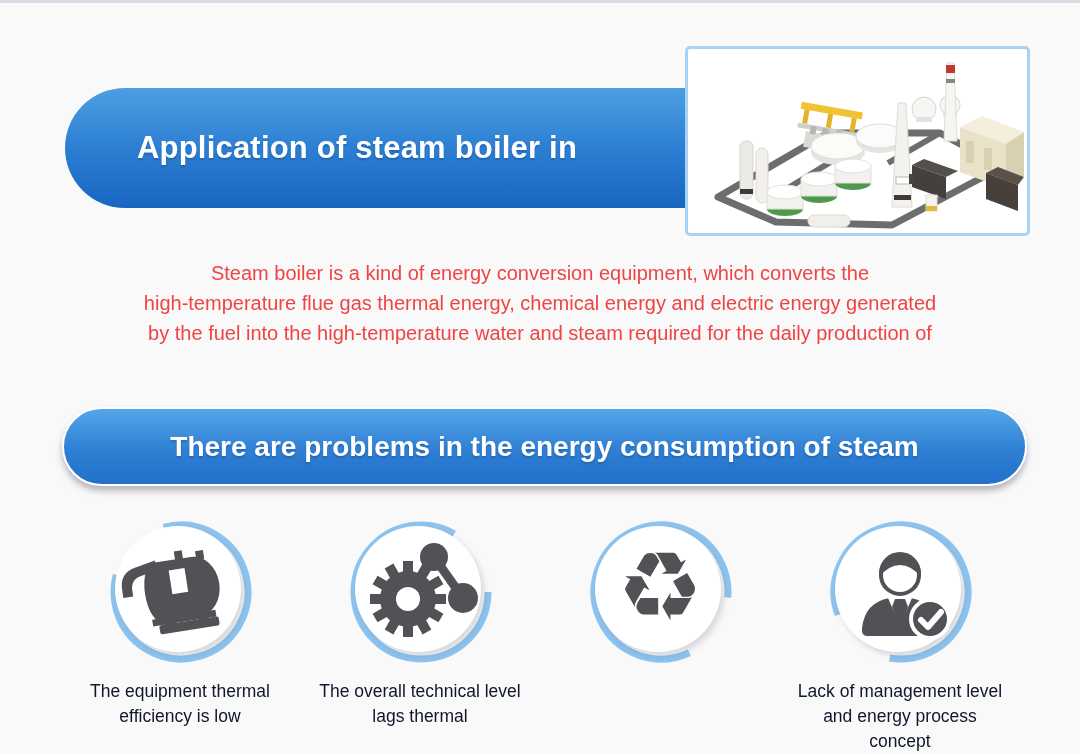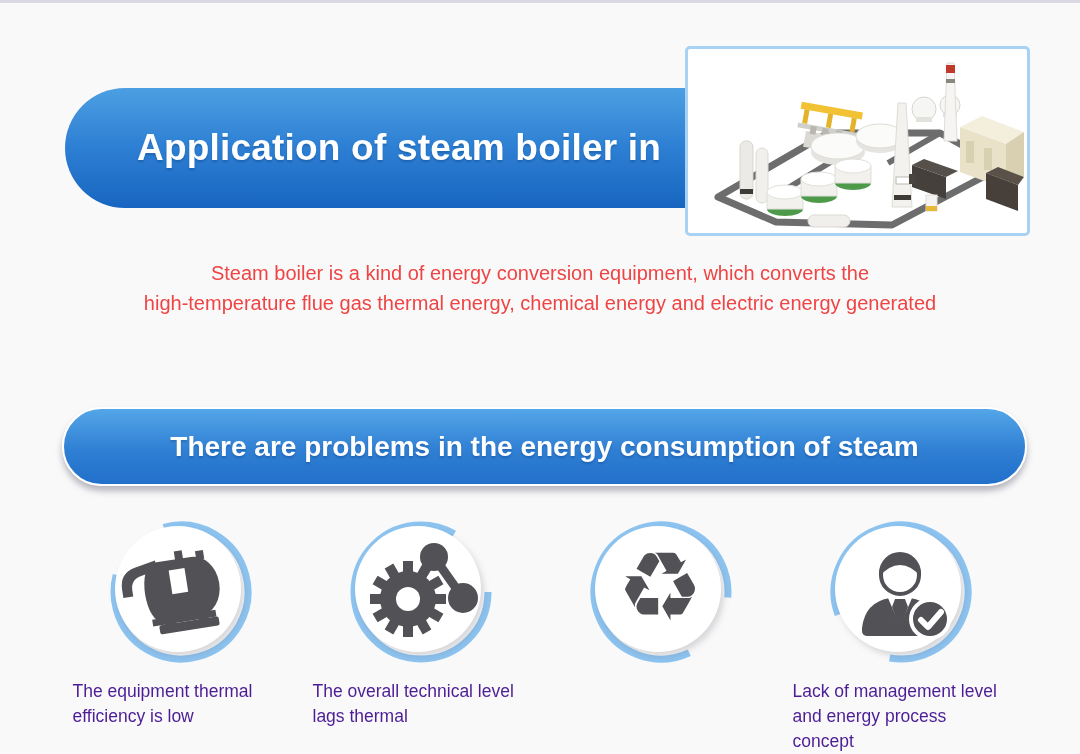--- a/index.html
+++ b/index.html
@@ -6,21 +6,21 @@
   body{font-family:"Liberation Sans", sans-serif; background:#e9e9ec;}
   .page{position:relative; width:1080px; height:754px; background:#f9f9fa; overflow:hidden;
         border-top:3px solid #dbd9e3; box-sizing:border-box;}
 
   
   .banner1{position:absolute; left:65px; top:85px; width:620px; height:120px;
            border-radius:60px 0 0 60px;
            background:linear-gradient(180deg,#4d9fe2 0%, #2e80d4 48%, #1765c0 100%);
            display:flex; flex-direction:column; justify-content:center;
            padding-left:72px; box-sizing:border-box;}
-  .banner1 .t-line{color:#ffffff; font-size:37px; font-weight:bold; line-height:38px;
+  .banner1 .t-line{color:#ffffff; font-size:31px; font-weight:bold; line-height:38px;
            letter-spacing:0.2px; text-shadow:0 2px 2px rgba(0,40,90,0.25);}
 
   .illus-box{position:absolute; left:685px; top:43px; width:345px; height:190px;
              background:#ffffff; border:3px solid #a8d2f3; border-radius:5px;
              box-sizing:border-box; overflow:hidden;}
   .illus-box svg{display:block; width:100%; height:100%;}
 
   
   .intro{position:absolute; left:40px; top:255px; width:1000px; text-align:center;
          color:#ef4444; font-size:20px; line-height:30px;}
@@ -39,21 +39,21 @@
   
   .items-row{position:absolute; left:60px; top:512px; width:960px; display:flex;}
   .item{flex:1; display:flex; flex-direction:column; align-items:center;}
   .icon-circle{position:relative; width:152px; height:152px;}
   .icon-circle svg{position:absolute; inset:0; width:152px; height:152px;}
   .ring-arc{fill:none; stroke:#8dc3ef; stroke-width:7; stroke-dasharray:350 71;}
   .disc{fill:#ffffff; filter:drop-shadow(3px 4px 3px rgba(60,60,70,0.18));}
   .glyph-char{position:absolute; inset:0; display:flex; align-items:center; justify-content:center;
               font-family:"DejaVu Sans", sans-serif; font-size:96px; color:#515156;
               padding-bottom:8px; box-sizing:border-box;}
-  .caption{margin-top:12px; max-width:215px; color:#4c1d95;
+  .caption{margin-top:12px; max-width:215px; text-align:center; color:#0f172a;
            font-size:17.5px; line-height:25px;}
 </style>
 </head>
 <body>
 
 <div class="page">
 
   <div class="banner1">
     <div class="t-line">Application of steam boiler in</div>
   </div>
@@ -134,20 +134,21 @@
       <polygon points="298,124 330,136 330,162 298,150" fill="#47403a"></polygon>
 
       <rect x="238" y="146" width="11" height="16" fill="#f4f3f0" stroke="#ddd"></rect>
       <rect x="238" y="157" width="11" height="5" fill="#e6b93a"></rect>
     </svg>
   </div>
 
   <div class="intro">
     <div>Steam boiler is a kind of energy conversion equipment, which converts the</div>
     <div>high-temperature flue gas thermal energy, chemical energy and electric energy generated</div>
+    <div>by the fuel into the high-temperature water and steam required for the daily production of</div>
   </div>
 
   <div class="banner2">
     <div class="t-line">There are problems in the energy consumption of steam</div>
   </div>
 
   <div class="items-row">
 
     <div class="item">
       <div class="icon-circle">

